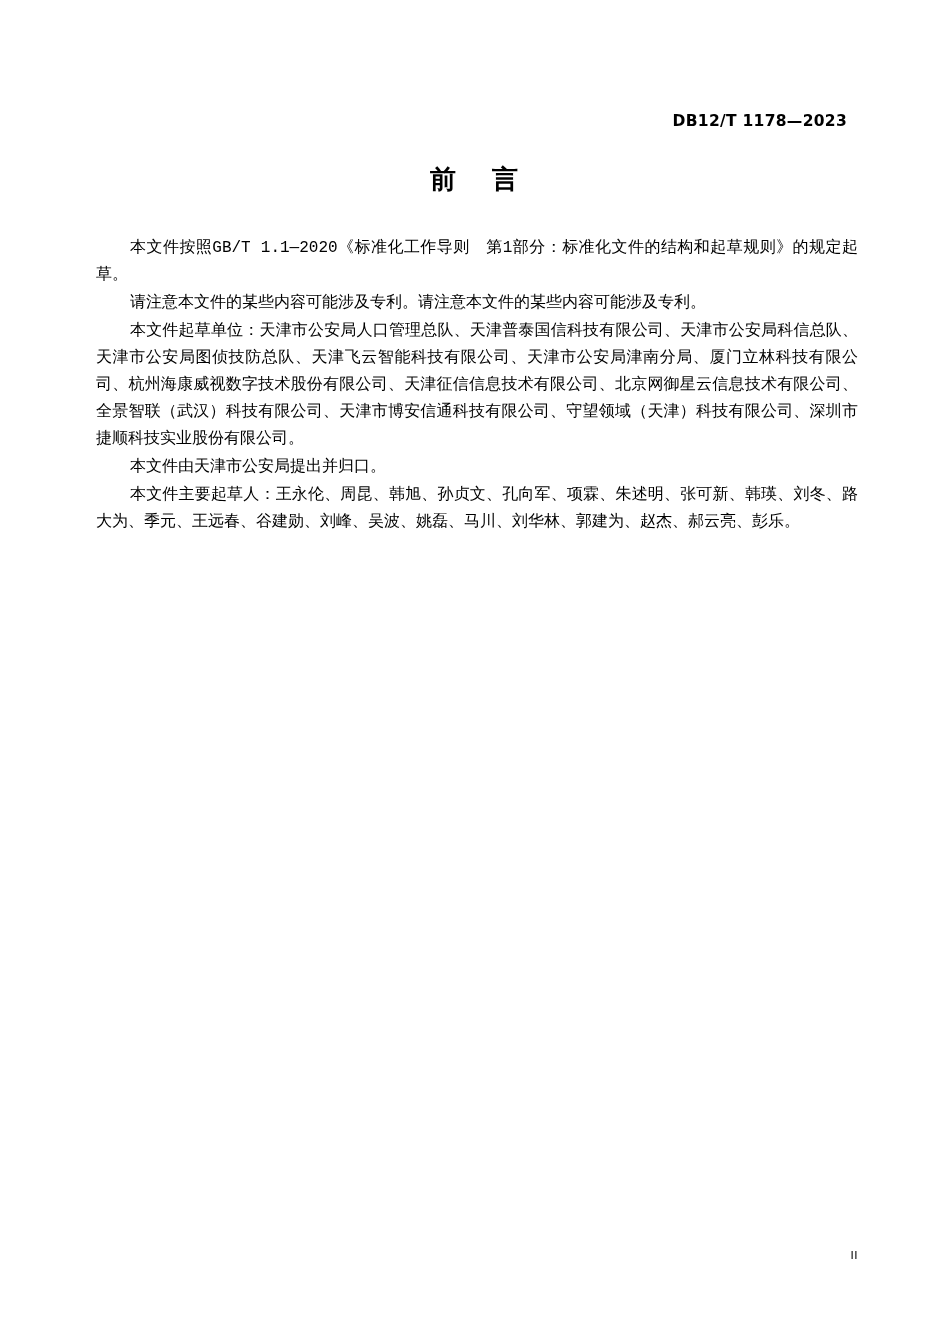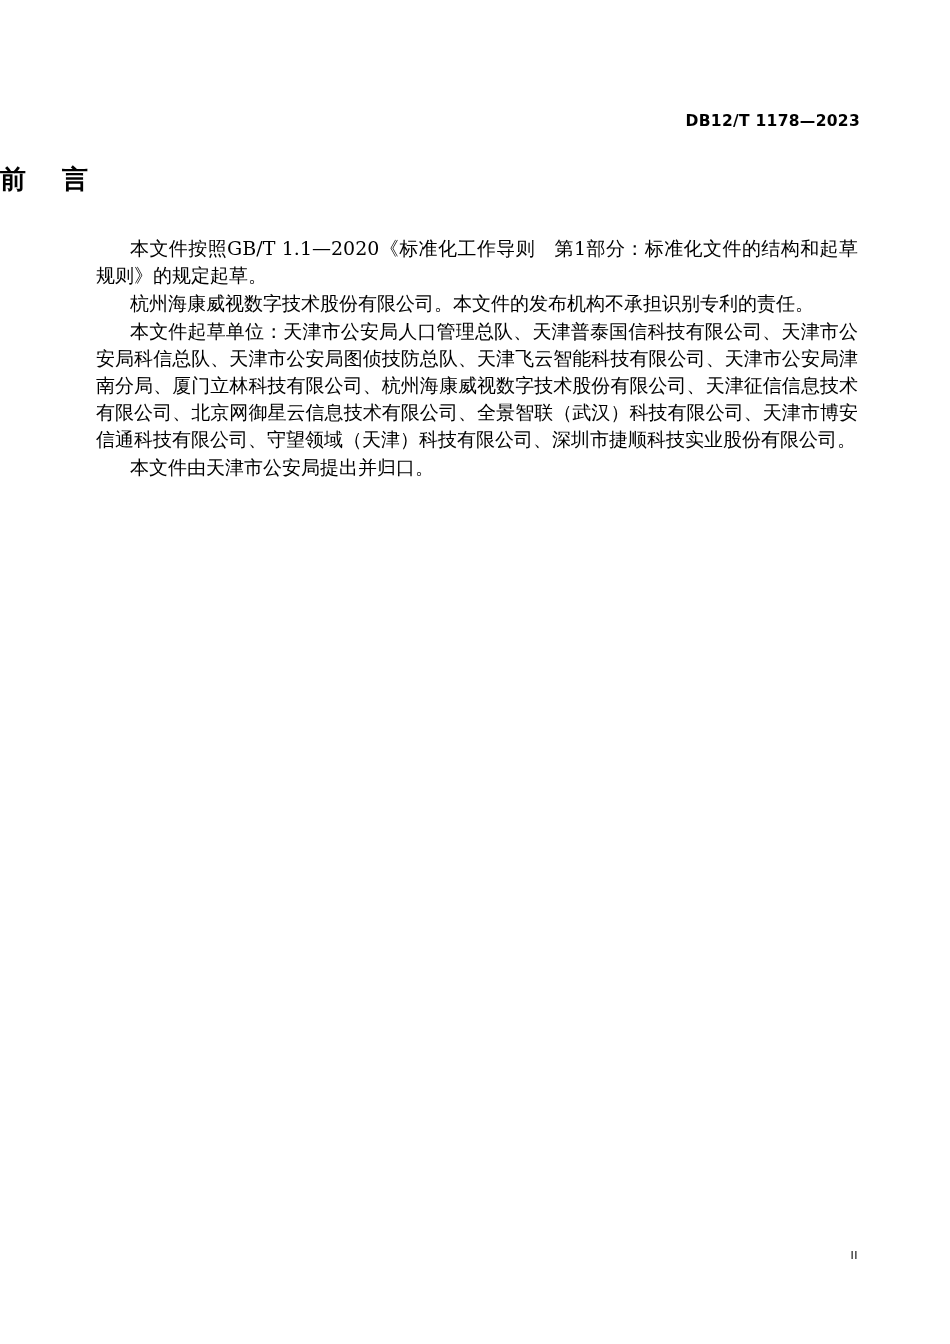--- a/index.html
+++ b/index.html
@@ -13,55 +13,56 @@
     height: 1344px;
     background: #ffffff;
     font-family: "DejaVu Serif", "Liberation Serif", serif;
     color: #000000;
     box-sizing: border-box;
     overflow: hidden;
   }
   .header {
     position: absolute;
     top: 112px;
-    right: 90px;
+    right: 103px;
     font-family: "DejaVu Sans", "Liberation Sans", sans-serif;
     font-size: 15.5px;
     font-weight: bold;
     letter-spacing: 0.3px;
     white-space: nowrap;
     padding-left: 12px;
   }
   .doc-title {
     position: absolute;
     top: 162px;
     left: 0;
     width: 950px;
-    text-align: left;
+    text-align: center;
     font-size: 26px;
     font-weight: bold;
     letter-spacing: 2px;
   }
   .doc-title .gap {
     display: inline-block;
     width: 34px;
   }
   .body-block {
     position: absolute;
     top: 235px;
     left: 96px;
     width: 762px;
   }
   .para {
-    font-size: 19px;
+    font-size: 16px;
     line-height: 27px;
     text-align: justify;
     text-justify: inter-ideograph;
     margin: 0 0 0 0;
     text-indent: 34px;
+    font-family: Liberation Mono, monospace;
   }
   .para + .para {
     margin-top: 1px;
   }
   .footer-page {
     position: absolute;
     bottom: 82px;
     right: 92px;
     font-family: "DejaVu Sans", "Liberation Sans", sans-serif;
     font-size: 11px;
@@ -74,20 +75,21 @@
 <div class="page">
 
   <div class="header">DB12/T 1178—2023</div>
 
   <div class="doc-title">
     <span>前</span><span class="gap"></span><span>言</span>
   </div>
 
   <div class="body-block">
     <p class="para">本文件按照GB/T 1.1—2020《标准化工作导则　第1部分：标准化文件的结构和起草规则》的规定起草。</p>
-    <p class="para">杭州海康威视数字技术股份有限公司。本文件的发布机构不承担识别专利的责任。</p>
+    <p class="para">请注意本文件的某些内容可能涉及专利。请注意本文件的某些内容可能涉及专利。</p>
     <p class="para">本文件起草单位：天津市公安局人口管理总队、天津普泰国信科技有限公司、天津市公安局科信总队、天津市公安局图侦技防总队、天津飞云智能科技有限公司、天津市公安局津南分局、厦门立林科技有限公司、杭州海康威视数字技术股份有限公司、天津征信信息技术有限公司、北京网御星云信息技术有限公司、全景智联（武汉）科技有限公司、天津市博安信通科技有限公司、守望领域（天津）科技有限公司、深圳市捷顺科技实业股份有限公司。</p>
     <p class="para">本文件由天津市公安局提出并归口。</p>
+    <p class="para">本文件主要起草人：王永伦、周昆、韩旭、孙贞文、孔向军、项霖、朱述明、张可新、韩瑛、刘冬、路大为、季元、王远春、谷建勋、刘峰、吴波、姚磊、马川、刘华林、郭建为、赵杰、郝云亮、彭乐。</p>
   </div>
 
   <div class="footer-page">II</div>
 
 </div>
 
 </body></html>

